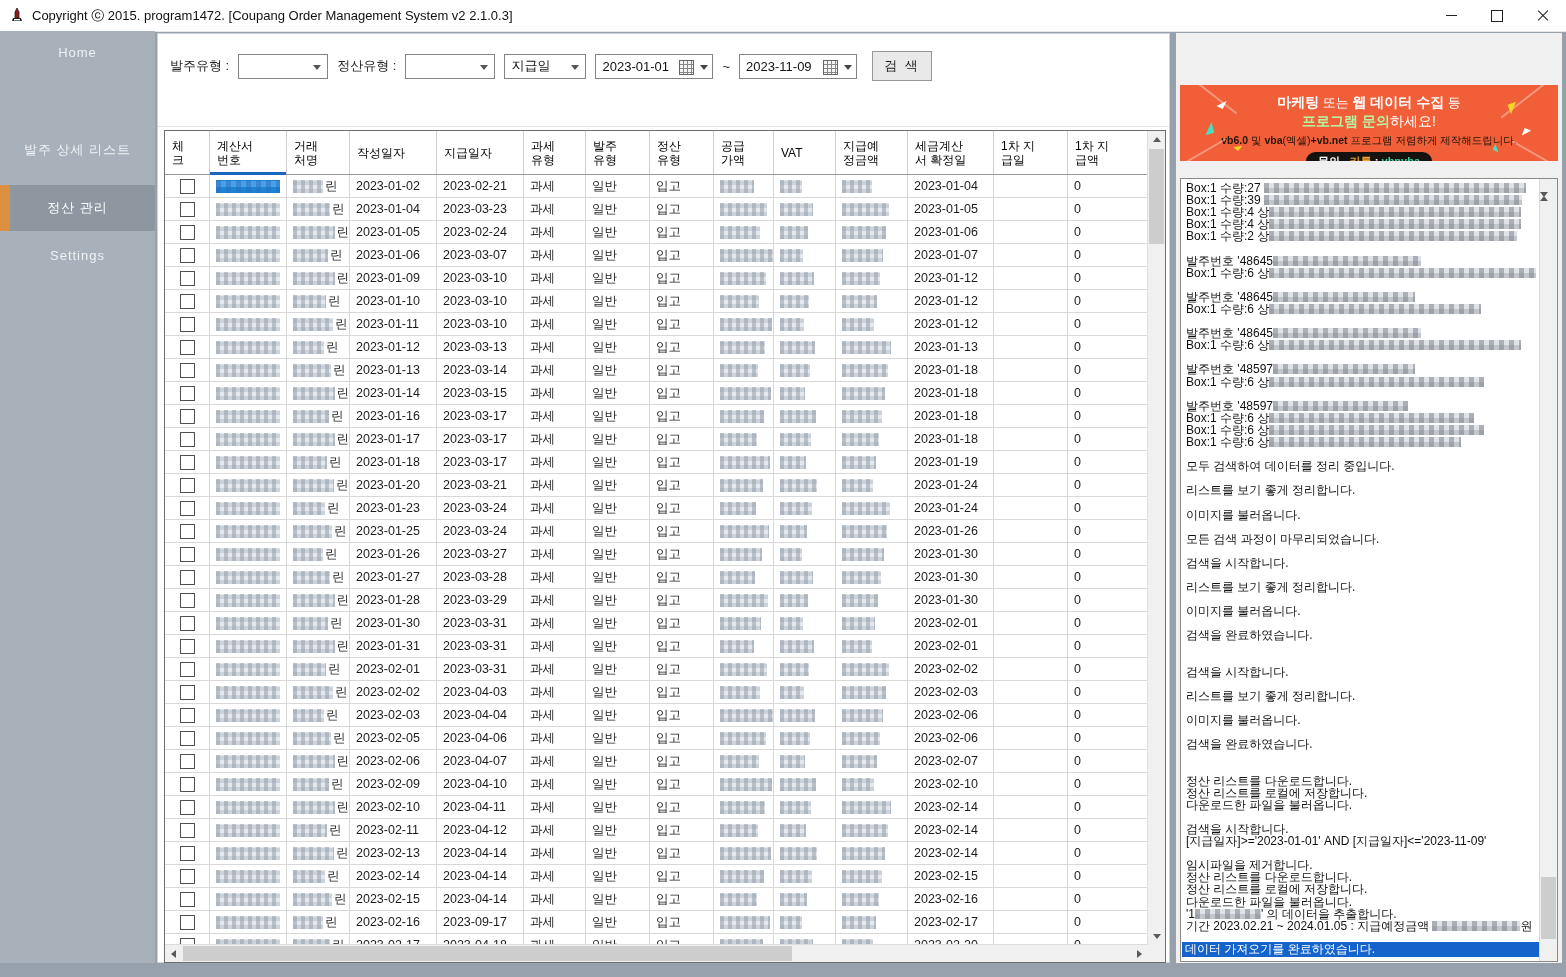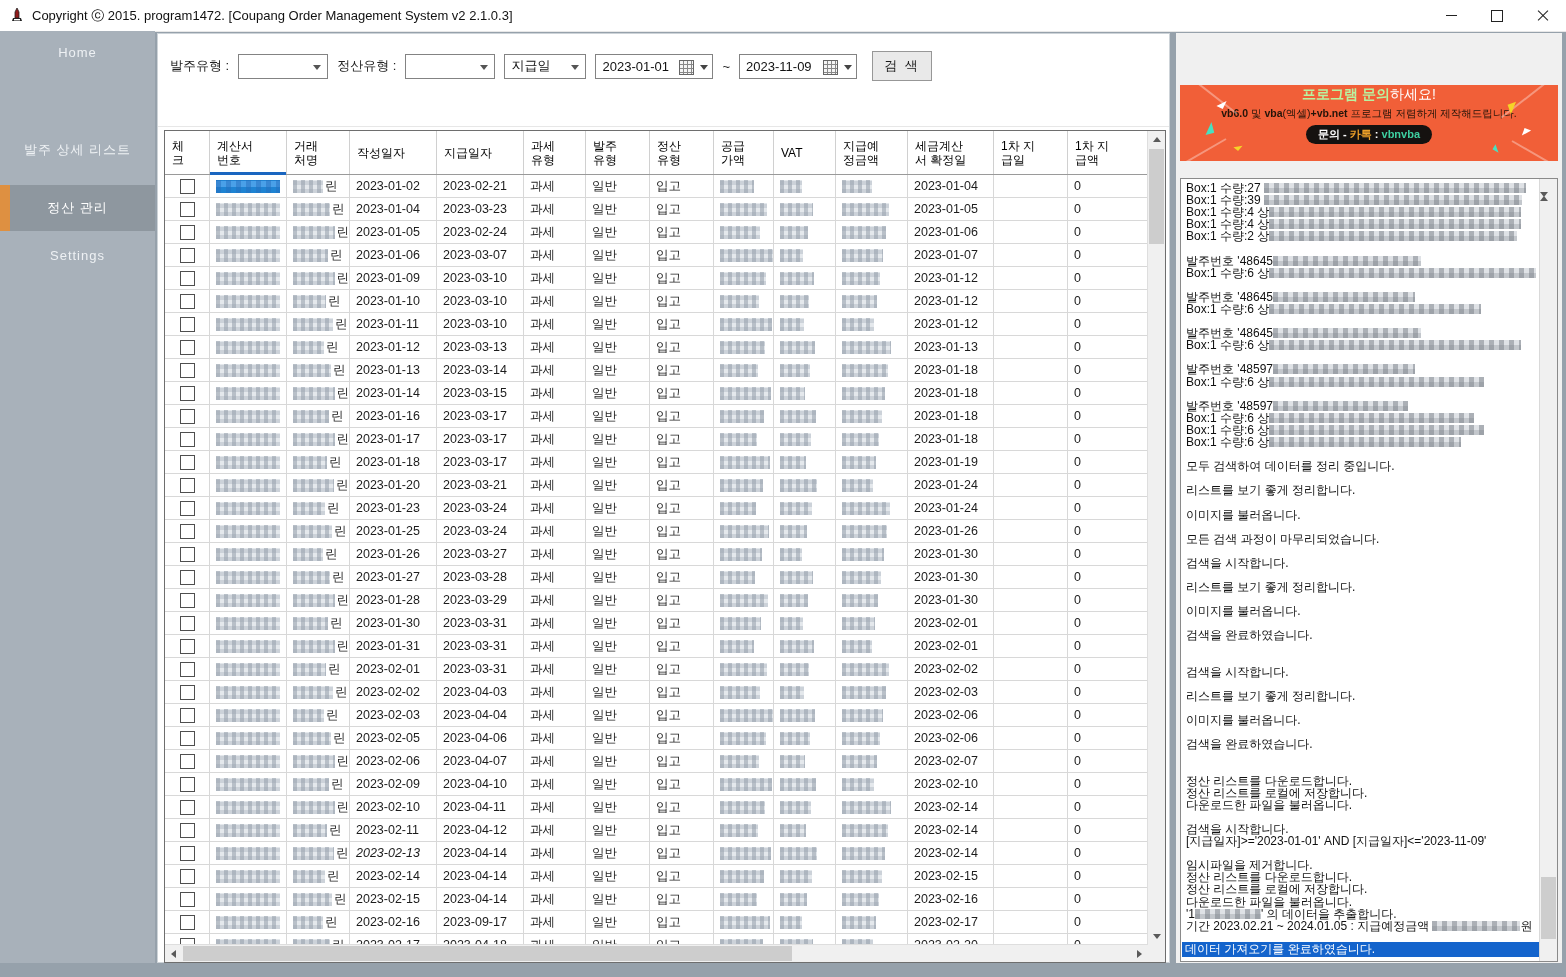--- a/index.html
+++ b/index.html
@@ -1050,21 +1050,21 @@
           <div class="tcell center" style="width: 45px;">
             <span class="chk"></span>
           </div>
           <div class="tcell" style="width: 77px;">
             <span class="mosaic" style="width:64px;"></span>
           </div>
           <div class="tcell" style="width: 63px;">
             <span class="mosaic" style="width:41px;"></span>
             <span class="suffix">린</span>
           </div>
-          <div class="tcell" style="width: 87px; font-style: italic;">2023-02-13</div>
+          <div class="tcell" style="width: 87px;">2023-02-13</div>
           <div class="tcell" style="width: 87px;">2023-04-14</div>
           <div class="tcell" style="width: 62px;">과세</div>
           <div class="tcell" style="width: 64px;">일반</div>
           <div class="tcell" style="width: 64px;">입고</div>
           <div class="tcell" style="width: 60px;">
             <span class="mosaic" style="width:51px;"></span>
           </div>
           <div class="tcell" style="width: 62px;">
             <span class="mosaic" style="width:37px;"></span>
           </div>
@@ -1220,20 +1220,21 @@
     <span class="ray r1"></span>
     <span class="ray r2"></span>
     <span class="ray r3"></span>
     <span class="ray r4"></span>
     <span class="conf c1"></span>
     <span class="conf c2"></span>
     <span class="conf c3"></span>
     <span class="conf c4"></span>
     <span class="conf c5"></span>
     <span class="conf c6"></span>
+    <div class="bl1"><b>마케팅</b><span> 또는 </span><b>웹 데이터 수집</b><span> 등</span></div>
     <div class="bl2"><span class="grn">프로그램 문의</span><span>하세요!</span></div>
     <div class="bl3"><b>vb6.0</b><span> 및 </span><b>vba</b><span>(엑셀)</span><b>+vb.net</b><span> 프로그램 저렴하게 제작해드립니다.</span></div>
     <div class="pill"><span>문의 - </span><span class="yel">카톡</span><span> : </span><span class="teal">vbnvba</span></div>
   </div>
 
   <div class="logbox">
     <div class="log-lines" id="log-lines">
         <div class="log-line"><span>Box:1 수량:27 </span><span class="mosaic" style="width:262px;"></span></div>
         <div class="log-line"><span>Box:1 수량:39 </span><span class="mosaic" style="width:258px;"></span></div>
         <div class="log-line"><span>Box:1 수량:4 상</span><span class="mosaic" style="width:252px;"></span></div>

